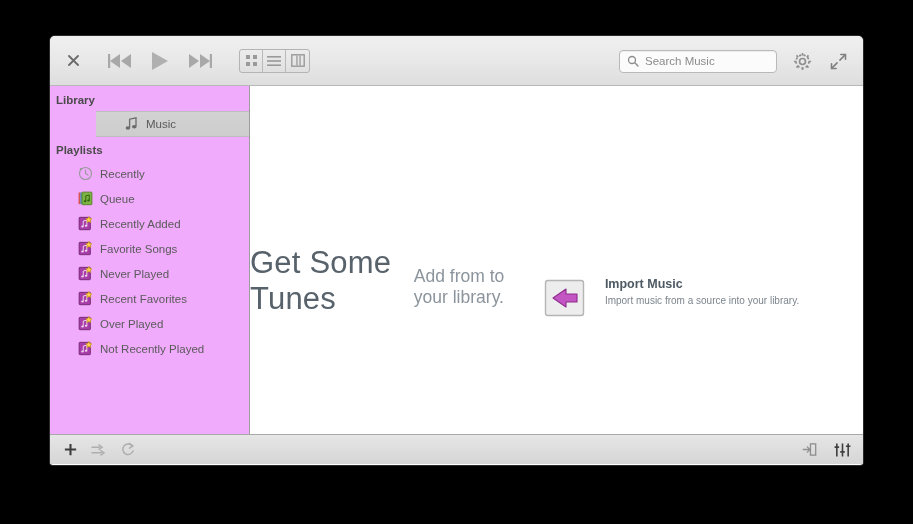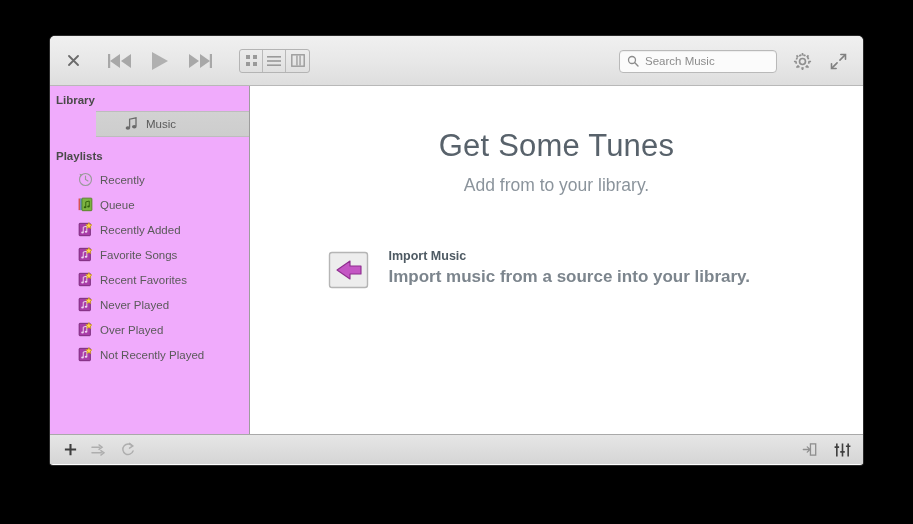--- a/index.html
+++ b/index.html
@@ -173,21 +173,21 @@
     justify-content: center;
     flex: none;
   }
   .side-label { white-space: nowrap; }
 
   
   #main {
     flex: 1;
     background: #ffffff;
     display: flex;
-    flex-direction: column;
+    flex-direction: row;
     align-items: center;
     padding-top: 42px;
     box-sizing: border-box;
   }
 
   #empty-title {
     font-size: 31px;
     color: #58626b;
     font-weight: normal;
     margin: 0;
@@ -218,23 +218,22 @@
     padding-top: 2px;
   }
   .action-text { margin-left: 18px; padding-top: 1px; }
   .action-title {
     font-size: 12.5px;
     font-weight: bold;
     color: #4e5a63;
     margin-bottom: 4px;
   }
   .action-desc {
-    font-size: 17px;
+    font-size: 10px;
     color: #7c858d;
-    font-weight: bold;
   }
 
   
   #statusbar {
     height: 30px;
     background: linear-gradient(to bottom, #e6e6e6, #d5d5d5);
     border-top: 1px solid #a9a9a9;
     display: flex;
     align-items: center;
     justify-content: space-between;
@@ -354,21 +353,21 @@
         <span class="side-icon">
           <svg width="13" height="14" viewBox="0 0 13 14">
             <path d="M4.6 10.6 V2.2 L11 0.9 V9.3" fill="none" stroke="#6a6a6a" stroke-width="1.3"></path>
             <ellipse cx="2.9" cy="11" rx="2.3" ry="1.8" fill="#6a6a6a"></ellipse>
             <ellipse cx="9.3" cy="9.7" rx="2.3" ry="1.8" fill="#6a6a6a"></ellipse>
           </svg>
         </span>
         <span class="side-label">Music</span>
       </div>
 
-      <div class="section-header" style="margin-top:9px;">Playlists</div>
+      <div class="section-header" style="margin-top:3px;">Playlists</div>
 
       <div class="side-item">
         <span class="side-icon">
           <svg width="15" height="15" viewBox="0 0 16 16">
             <circle cx="8" cy="8" r="6.4" fill="none" stroke="#9a9a9a" stroke-width="1.2"></circle>
             <path d="M8 4.4 V8 L10.6 9.6" fill="none" stroke="#9a9a9a" stroke-width="1.2" stroke-linecap="round"></path>
             <path d="M2.6 4.6 L1.6 1.9 L4.6 2.6 Z" fill="#9a9a9a"></path>
           </svg>
         </span>
         <span class="side-label">Recently</span>
@@ -417,34 +416,34 @@
       <div class="side-item">
         <span class="side-icon">
           <svg width="15" height="15" viewBox="0 0 16 16">
             <rect x="1.2" y="1.4" width="12" height="13.2" rx="0.8" fill="#a83ca8" stroke="#6f2470" stroke-width="0.9"></rect>
             <path d="M5.6 11 V5.4 L9.4 4.5 V10.1" fill="none" stroke="#f0d6f0" stroke-width="1"></path>
             <ellipse cx="4.8" cy="11.2" rx="1.4" ry="1.1" fill="#f0d6f0"></ellipse>
             <ellipse cx="8.6" cy="10.3" rx="1.4" ry="1.1" fill="#f0d6f0"></ellipse>
             <path d="M11.6 0.6 L12.6 2.7 L14.9 3 L13.2 4.6 L13.6 6.9 L11.6 5.8 L9.5 6.9 L9.9 4.6 L8.3 3 L10.6 2.7 Z" fill="#ffd24a" stroke="#c79a16" stroke-width="0.7"></path>
           </svg>
         </span>
-        <span class="side-label">Recent Favorites</span>
+        <span class="side-label">Never Played</span>
       </div>
 
       <div class="side-item">
         <span class="side-icon">
           <svg width="15" height="15" viewBox="0 0 16 16">
             <rect x="1.2" y="1.4" width="12" height="13.2" rx="0.8" fill="#a83ca8" stroke="#6f2470" stroke-width="0.9"></rect>
             <path d="M5.6 11 V5.4 L9.4 4.5 V10.1" fill="none" stroke="#f0d6f0" stroke-width="1"></path>
             <ellipse cx="4.8" cy="11.2" rx="1.4" ry="1.1" fill="#f0d6f0"></ellipse>
             <ellipse cx="8.6" cy="10.3" rx="1.4" ry="1.1" fill="#f0d6f0"></ellipse>
             <path d="M11.6 0.6 L12.6 2.7 L14.9 3 L13.2 4.6 L13.6 6.9 L11.6 5.8 L9.5 6.9 L9.9 4.6 L8.3 3 L10.6 2.7 Z" fill="#ffd24a" stroke="#c79a16" stroke-width="0.7"></path>
           </svg>
         </span>
-        <span class="side-label">Never Played</span>
+        <span class="side-label">Recent Favorites</span>
       </div>
 
       <div class="side-item">
         <span class="side-icon">
           <svg width="15" height="15" viewBox="0 0 16 16">
             <rect x="1.2" y="1.4" width="12" height="13.2" rx="0.8" fill="#a83ca8" stroke="#6f2470" stroke-width="0.9"></rect>
             <path d="M5.6 11 V5.4 L9.4 4.5 V10.1" fill="none" stroke="#f0d6f0" stroke-width="1"></path>
             <ellipse cx="4.8" cy="11.2" rx="1.4" ry="1.1" fill="#f0d6f0"></ellipse>
             <ellipse cx="8.6" cy="10.3" rx="1.4" ry="1.1" fill="#f0d6f0"></ellipse>
             <path d="M11.6 0.6 L12.6 2.7 L14.9 3 L13.2 4.6 L13.6 6.9 L11.6 5.8 L9.5 6.9 L9.9 4.6 L8.3 3 L10.6 2.7 Z" fill="#ffd24a" stroke="#c79a16" stroke-width="0.7"></path>

